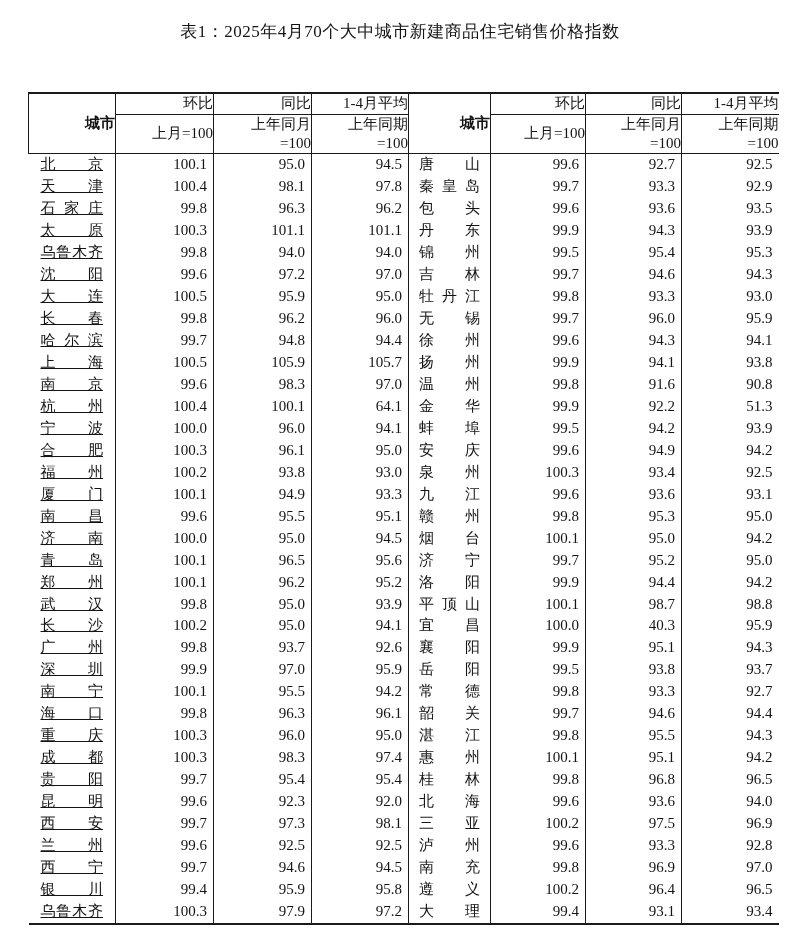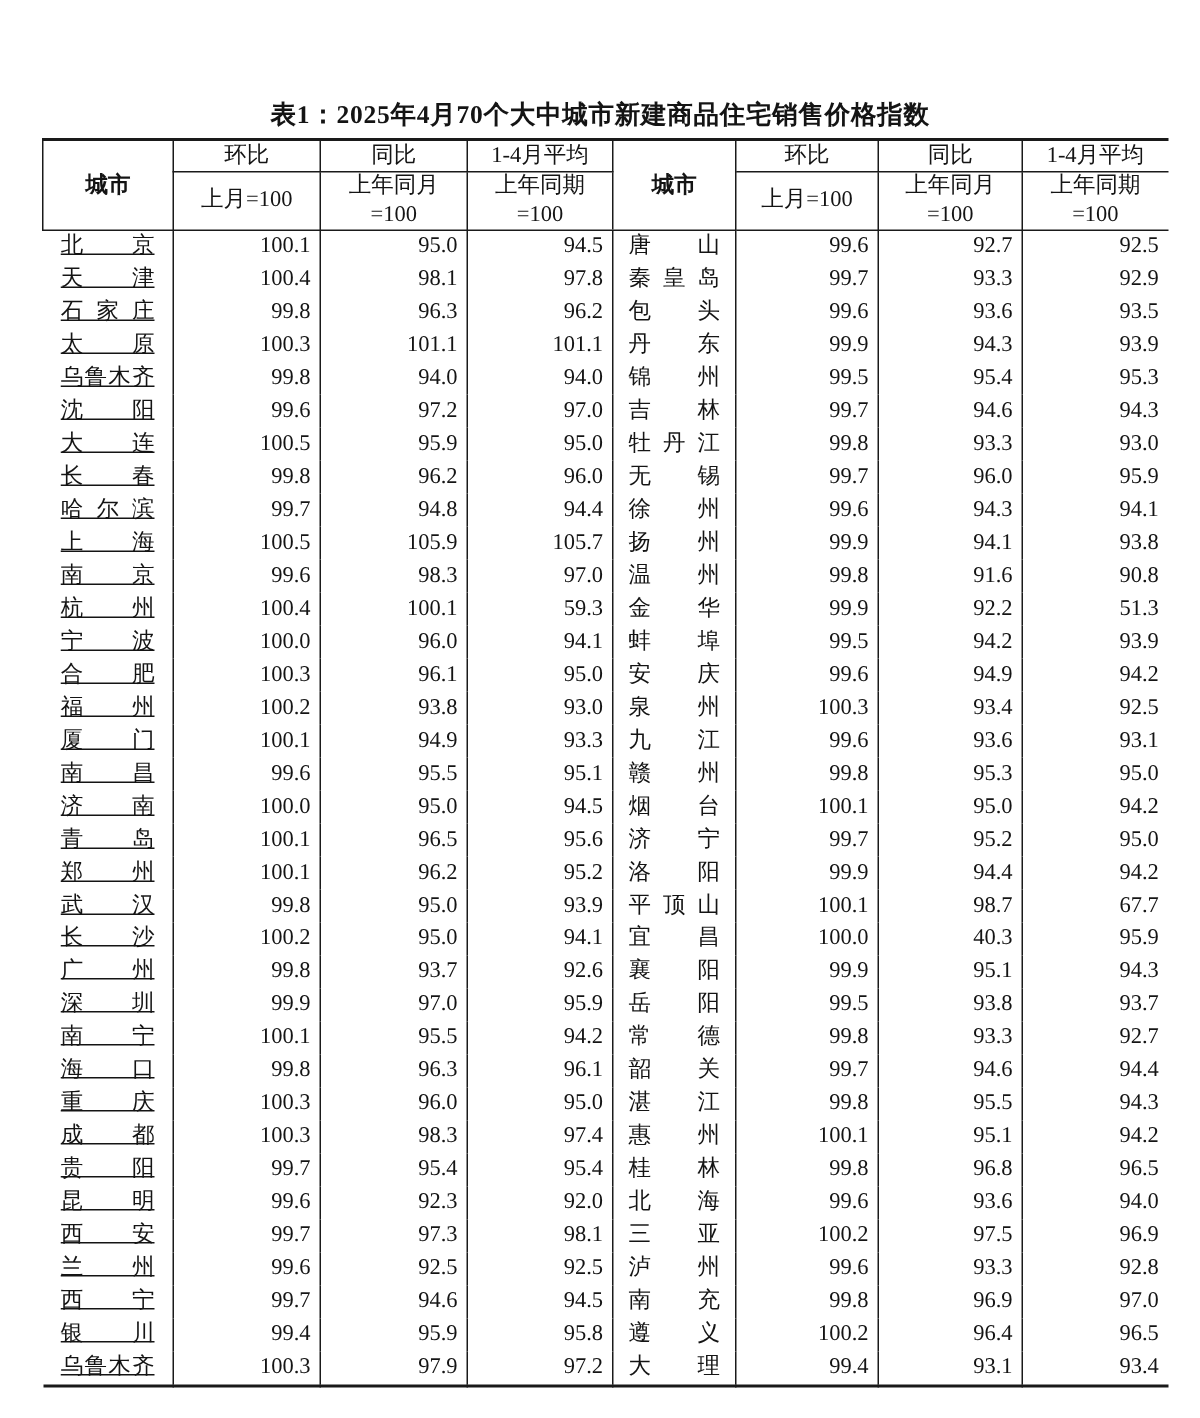--- a/index.html
+++ b/index.html
@@ -11,24 +11,23 @@
     font-family: "Liberation Serif", "DejaVu Serif", serif;
     color: #141414;
     overflow: hidden;
   }
   .title {
     position: absolute;
     top: 20px;
     left: 0;
     width: 100%;
     text-align: center;
-    font-weight: bold;
+    font-weight: normal;
     font-size: 17px;
     letter-spacing: 0.5px;
-    margin-top: 45px;
   }
   table.price-table {
     position: absolute;
     left: 28px;
     top: 92px;
     width: 750px;
     height: 833px;
     border-collapse: collapse;
     table-layout: fixed;
     border-top: 2px solid #1a1a1a;
@@ -42,21 +41,21 @@
     vertical-align: middle;
     overflow: hidden;
   }
   .price-table .last { border-right: none; }
   tr.h1 { height: 21px; }
   tr.h2 { height: 39px; padding-left: 18px; }
   tr.h1 th.metric { border-bottom: 1px solid #1a1a1a; }
   th.city-head { border-bottom: 1px solid #1a1a1a; font-weight: bold; }
   tr.h2 th { border-bottom: 1px solid #1a1a1a; }
   th.city-head.left-edge { border-left: 1px solid #1a1a1a; }
-  .price-table thead th { text-align: center; }
+  .price-table thead th { text-align: right; }
   .base { white-space: pre-line; line-height: 1.25; }
   td.num { text-align: right; padding-right: 6px; }
   td.city-l { padding: 0 12px; text-decoration: underline; }
   td.city-r { padding: 0 10px; }
   .cname {
     width: 100%;
     text-align: justify;
     text-align-last: justify;
     line-height: 1;
   }
@@ -268,21 +267,21 @@
       <td class="num">91.6</td>
       <td class="num last">90.8</td>
     </tr>
 
     <tr>
       <td class="city-l">
             <div class="cname">杭州</div>
           </td>
       <td class="num">100.4</td>
       <td class="num">100.1</td>
-      <td class="num">59.3</td>
+      <td class="num">64.1</td>
       <td class="city-r">
             <div class="cname">金华</div>
           </td>
       <td class="num">99.9</td>
       <td class="num">92.2</td>
       <td class="num last">51.3</td>
     </tr>
 
     <tr>
       <td class="city-l">
@@ -409,21 +408,21 @@
             <div class="cname">武汉</div>
           </td>
       <td class="num">99.8</td>
       <td class="num">95.0</td>
       <td class="num">93.9</td>
       <td class="city-r">
             <div class="cname">平顶山</div>
           </td>
       <td class="num">100.1</td>
       <td class="num">98.7</td>
-      <td class="num last">67.7</td>
+      <td class="num last">98.8</td>
     </tr>
 
     <tr>
       <td class="city-l">
             <div class="cname">长沙</div>
           </td>
       <td class="num">100.2</td>
       <td class="num">95.0</td>
       <td class="num">94.1</td>
       <td class="city-r">

